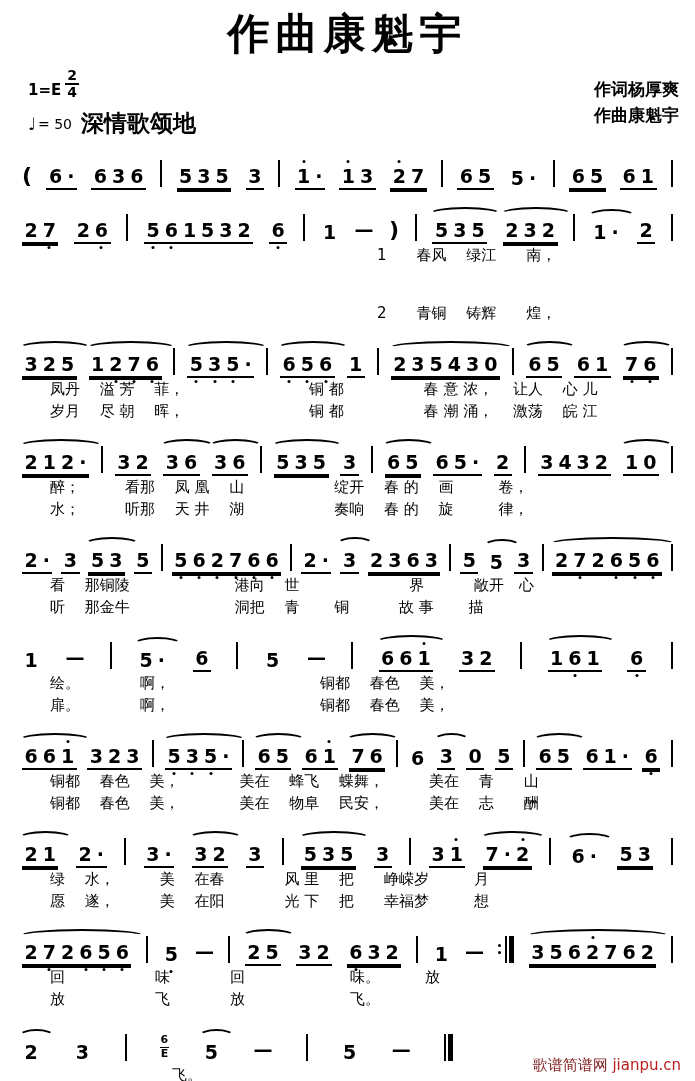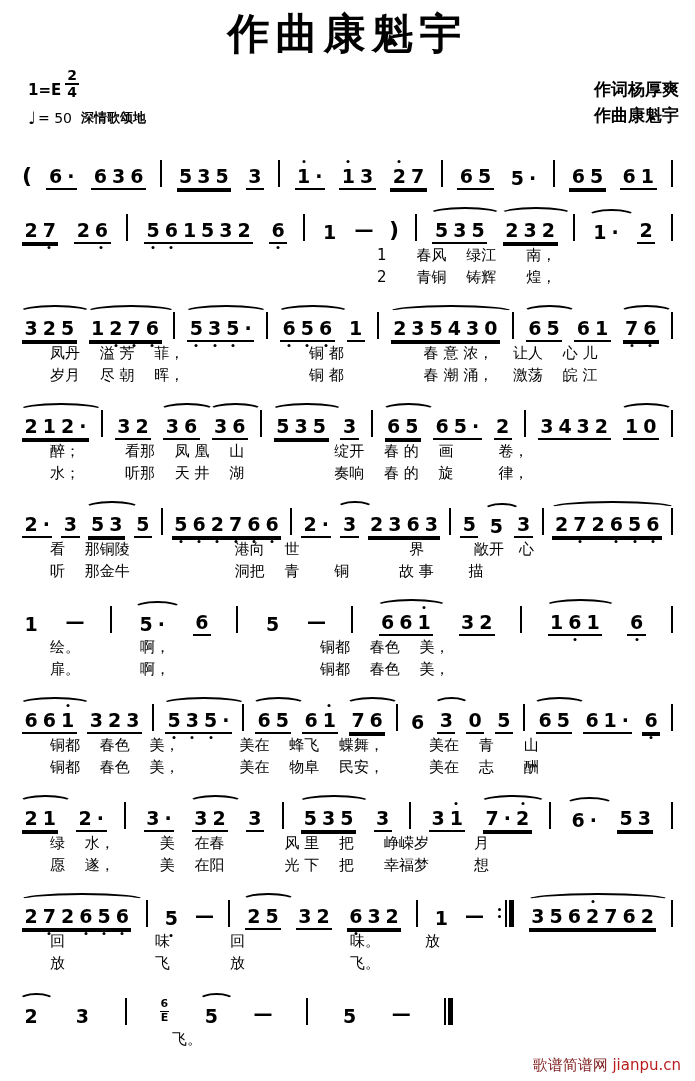--- a/index.html
+++ b/index.html
@@ -9,21 +9,21 @@
 
   
   header{height:132px;position:relative;}
   h1.title{margin:0;padding-top:6px;text-align:center;font-size:42px;font-weight:bold;letter-spacing:6px;}
   .meta-left{position:absolute;left:28px;top:68px;}
   .keyline{display:flex;align-items:flex-end;gap:4px;font-size:15px;font-weight:bold;}
   .frac{display:inline-flex;flex-direction:column;align-items:center;line-height:1.05;font-size:14px;font-weight:bold;}
   .frac .num{border-bottom:2px solid #000;padding:0 2px;}
   .tempoline{margin-top:9px;font-size:14px;display:flex;align-items:center;}
   .qnote{font-size:17px;margin-right:2px;}
-  .expr{font-size:13px;font-weight:bold;margin-left:9px;}
+  .expr{font-size:23px;font-weight:bold;margin-left:9px;}
   .credits{position:absolute;right:16px;top:76px;font-size:17px;font-weight:bold;line-height:1.55;text-align:center;}
 
   
   #score{padding:0;}
   .system{margin:0 22px;}
   .notes{display:flex;justify-content:space-between;align-items:flex-end;height:34px;margin-top:20px;position:relative;}
   .system:first-child .notes{margin-top:24px;}
   .note{position:relative;font-weight:bold;font-size:19px;line-height:1;padding-bottom:2px;}
   .note .ch{display:inline-block;position:relative;padding:0 2.5px;}
   .u1{border-bottom:2px solid #000;}
@@ -111,21 +111,21 @@
           <span class="paren">)</span>
           <span class="bar"></span>
           <span class="note u1"><span class="ch">5</span><span class="ch">3</span><span class="ch">5</span><i class="arcline"></i></span>
           <span class="note u1"><span class="ch">2</span><span class="ch">3</span><span class="ch">2</span><i class="l2"></i><i class="arcline"></i></span>
           <span class="bar"></span>
           <span class="note"><span class="ch">1</span><span class="ch">·</span><i class="arcline"></i></span>
           <span class="note u1"><span class="ch">2</span></span>
           <span class="bar"></span>
         </div>
         <div class="lyric" style="padding-left: 355px;">1　　春风　 绿江　　南，</div>
-        <div class="lyric" style="padding-left: 355px;">2　　青铜　 铸辉　　煌，</div>
+        <div class="lyric" style="padding-left: 355px; margin-top: 36px;">2　　青铜　 铸辉　　煌，</div>
       </div>
       <div class="system">
         <div class="notes">
           <span class="note u1"><span class="ch">3</span><span class="ch">2</span><span class="ch">5</span><i class="l2"></i><i class="arcline"></i></span>
           <span class="note u1"><span class="ch">1</span><span class="ch">2<i class="dl"></i></span><span class="ch">7<i class="dl"></i></span><span class="ch">6<i class="dl"></i></span><i class="l2"></i><i class="arcline"></i></span>
           <span class="bar"></span>
           <span class="note u1"><span class="ch">5<i class="dl"></i></span><span class="ch">3<i class="dl"></i></span><span class="ch">5<i class="dl"></i></span><span class="ch">·</span><i class="arcline"></i></span>
           <span class="bar"></span>
           <span class="note u1"><span class="ch">6<i class="dl"></i></span><span class="ch">5<i class="dl"></i></span><span class="ch">6<i class="dl"></i></span><i class="arcline"></i></span>
           <span class="note u1"><span class="ch">1</span></span>

